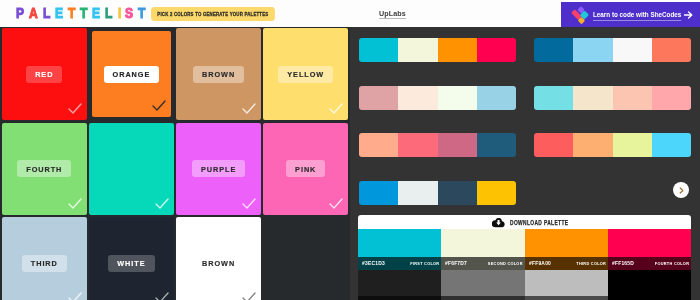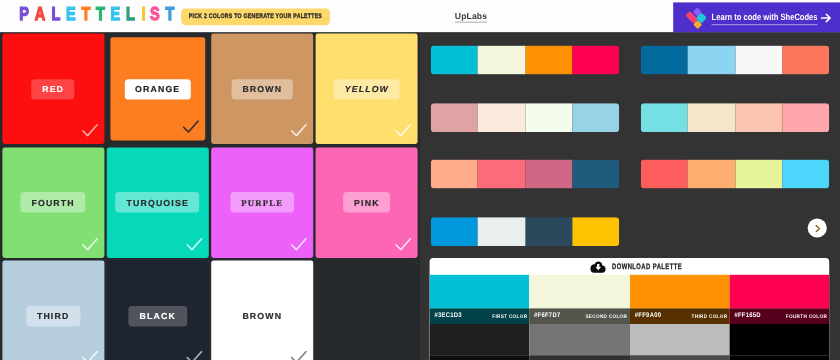--- a/index.html
+++ b/index.html
@@ -128,58 +128,57 @@
         <div class="chk"><svg width="14" height="11" viewBox="0 0 14 11">
             <path d="M1 6 L5 10 L13 1" stroke="rgba(20,30,45,0.85)" stroke-width="1.35" fill="none" stroke-linecap="round" stroke-linejoin="round"></path>
           </svg></div>
       </div>
       <div class="tile" style="background: rgb(206, 150, 99);">
         <div class="lab" style="background: rgba(255, 255, 255, 0.38); color: rgb(42, 42, 42);">BROWN</div>
         <div class="chk"><svg width="14" height="11" viewBox="0 0 14 11">
             <path d="M1 6 L5 10 L13 1" stroke="rgba(255,255,255,0.8)" stroke-width="1.35" fill="none" stroke-linecap="round" stroke-linejoin="round"></path>
           </svg></div>
       </div>
-      <div class="tile" style="background: rgb(254, 222, 109); font-style: italic;">
+      <div class="tile" style="background: rgb(254, 222, 109);">
         <div class="lab" style="background: rgba(255, 255, 255, 0.38); color: rgb(42, 42, 42);">YELLOW</div>
         <div class="chk"><svg width="14" height="11" viewBox="0 0 14 11">
             <path d="M1 6 L5 10 L13 1" stroke="rgba(255,255,255,0.8)" stroke-width="1.35" fill="none" stroke-linecap="round" stroke-linejoin="round"></path>
           </svg></div>
       </div>
       <div class="tile" style="background: rgb(129, 223, 116);">
         <div class="lab" style="background: rgba(255, 255, 255, 0.38); color: rgb(42, 42, 42);">FOURTH</div>
         <div class="chk"><svg width="14" height="11" viewBox="0 0 14 11">
             <path d="M1 6 L5 10 L13 1" stroke="rgba(255,255,255,0.8)" stroke-width="1.35" fill="none" stroke-linecap="round" stroke-linejoin="round"></path>
           </svg></div>
       </div>
       <div class="tile" style="background: rgb(5, 217, 186);">
-        <div class="lab" style="background: rgba(255, 255, 255, 0.38); color: rgb(42, 42, 42);">TURQUOISE</div>
         <div class="chk"><svg width="14" height="11" viewBox="0 0 14 11">
             <path d="M1 6 L5 10 L13 1" stroke="rgba(255,255,255,0.8)" stroke-width="1.35" fill="none" stroke-linecap="round" stroke-linejoin="round"></path>
           </svg></div>
       </div>
       <div class="tile" style="background: rgb(237, 96, 249);">
-        <div class="lab" style="background: rgba(255, 255, 255, 0.38); color: rgb(42, 42, 42); font-family: Liberation Serif, serif;">PURPLE</div>
+        <div class="lab" style="background: rgba(255, 255, 255, 0.38); color: rgb(42, 42, 42);">PURPLE</div>
         <div class="chk"><svg width="14" height="11" viewBox="0 0 14 11">
             <path d="M1 6 L5 10 L13 1" stroke="rgba(255,255,255,0.8)" stroke-width="1.35" fill="none" stroke-linecap="round" stroke-linejoin="round"></path>
           </svg></div>
       </div>
       <div class="tile" style="background: rgb(252, 102, 181);">
         <div class="lab" style="background: rgba(255, 255, 255, 0.38); color: rgb(42, 42, 42);">PINK</div>
         <div class="chk"><svg width="14" height="11" viewBox="0 0 14 11">
             <path d="M1 6 L5 10 L13 1" stroke="rgba(255,255,255,0.8)" stroke-width="1.35" fill="none" stroke-linecap="round" stroke-linejoin="round"></path>
           </svg></div>
       </div>
       <div class="tile" style="background: rgb(181, 205, 221);">
         <div class="lab" style="background: rgba(255, 255, 255, 0.38); color: rgb(42, 42, 42);">THIRD</div>
         <div class="chk"><svg width="14" height="11" viewBox="0 0 14 11">
             <path d="M1 6 L5 10 L13 1" stroke="rgba(255,255,255,0.8)" stroke-width="1.35" fill="none" stroke-linecap="round" stroke-linejoin="round"></path>
           </svg></div>
       </div>
       <div class="tile" style="background: rgb(31, 37, 48);">
-        <div class="lab" style="background: rgba(255, 255, 255, 0.22); color: rgb(255, 255, 255);">BLACK</div>
+        <div class="lab" style="background: rgba(255, 255, 255, 0.22); color: rgb(255, 255, 255);">WHITE</div>
         <div class="chk"><svg width="14" height="11" viewBox="0 0 14 11">
             <path d="M1 6 L5 10 L13 1" stroke="rgba(255,255,255,0.62)" stroke-width="1.35" fill="none" stroke-linecap="round" stroke-linejoin="round"></path>
           </svg></div>
       </div>
       <div class="tile" style="background: rgb(255, 255, 255);">
         <div class="lab" style="background: rgba(255, 255, 255, 0.38); color: rgb(42, 42, 42);">BROWN</div>
         <div class="chk"><svg width="14" height="11" viewBox="0 0 14 11">
             <path d="M1 6 L5 10 L13 1" stroke="rgba(90,90,90,0.75)" stroke-width="1.35" fill="none" stroke-linecap="round" stroke-linejoin="round"></path>
           </svg></div>
       </div>

